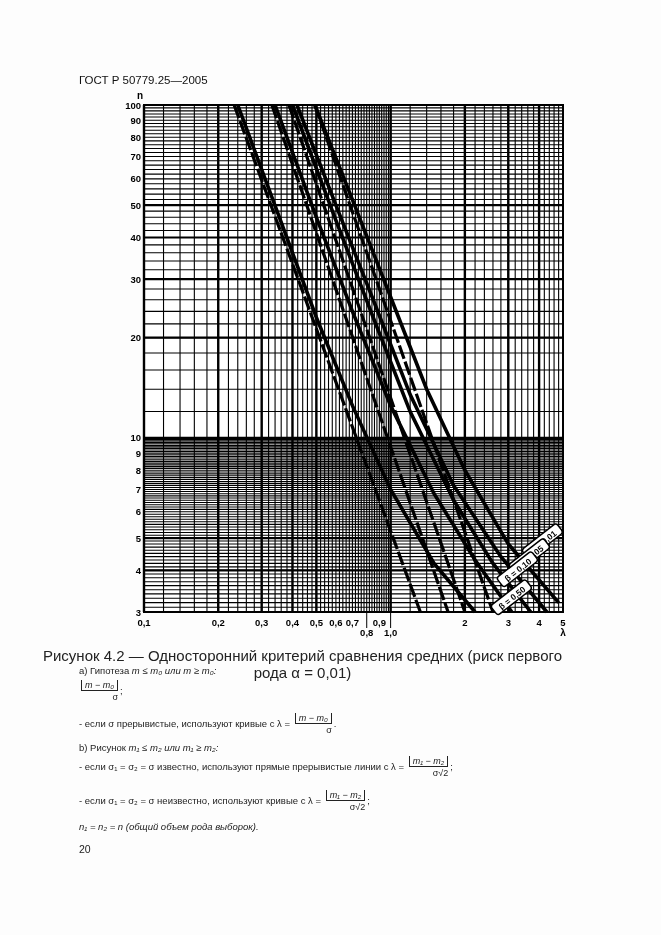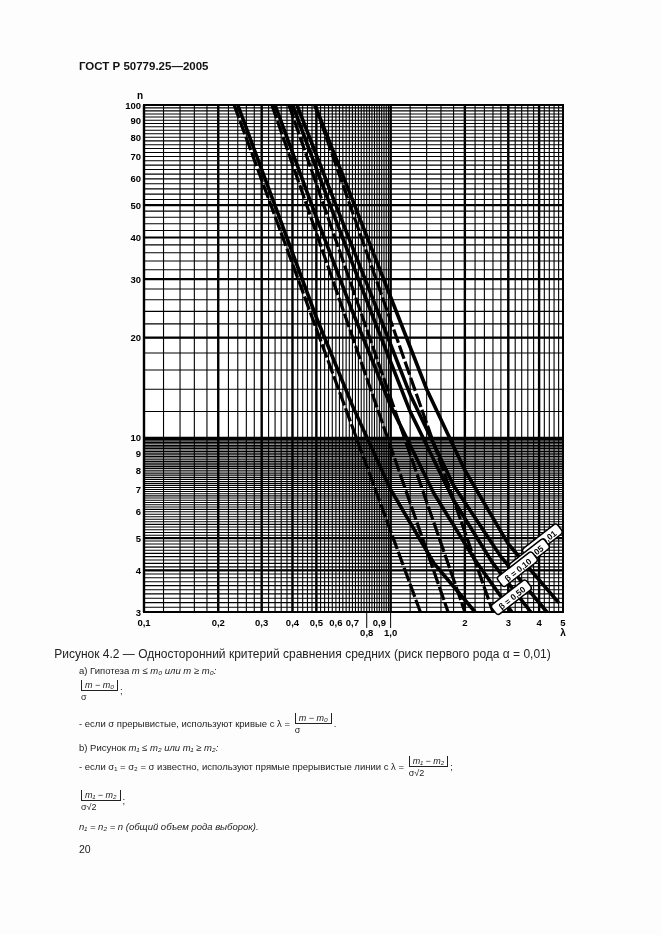--- a/index.html
+++ b/index.html
@@ -1,22 +1,22 @@
 <!DOCTYPE html>
 <html><head>
 <meta charset="utf-8">
 <style>
   html, body { margin: 0; padding: 0; background: #fdfdfd; }
   body { width: 661px; height: 935px; position: relative; overflow: hidden;
          font-family: "Liberation Sans", sans-serif; color: #222; }
-  .header { position: absolute; left: 79px; top: 60px; font-size: 11.5px; font-weight: bold; color: #111; }
+  .header { position: absolute; left: 79px; top: 74px; font-size: 11.5px; font-weight: normal; color: #111; }
   #chart { position: absolute; left: 0; top: 0; }
-  .caption { position: absolute; left: 0; width: 575px; top: 647px; text-align: center; font-size: 12px; padding-left: 30px; box-sizing: border-box; }
+  .caption { position: absolute; left: 0; width: 575px; top: 647px; text-align: center; font-size: 15px; padding-left: 30px; box-sizing: border-box; }
   .line { position: absolute; left: 79px; font-size: 9.5px; white-space: nowrap; }
-  .frac { display: inline-block; vertical-align: middle; text-align: left; margin: 0 2px; font-size: 9px; }
+  .frac { display: inline-block; vertical-align: middle; text-align: right; margin: 0 2px; font-size: 9px; }
   .frac .num { display: block; border-bottom: 1px solid #222; padding: 0 3px; border-left: 1px solid #222; border-right: 1px solid #222; }
   .frac .den { display: block; padding-top: 1px; }
   .it { font-style: italic; }
   .pagenum { position: absolute; left: 79px; top: 843px; font-size: 10.5px; }
   svg text { font-family: "Liberation Sans", sans-serif; font-weight: bold; }
 </style>
 </head>
 <body>
 
 <div class="header">ГОСТ Р 50779.25—2005</div>
@@ -296,19 +296,20 @@
   <span class="frac"><span class="num it">m − m₀</span><span class="den">σ</span></span><span>.</span>
 </div>
 <div class="line" style="top:742px">
   <span>b) Рисунок </span><span class="it">m₁ ≤ m₂ или m₁ ≥ m₂:</span>
 </div>
 <div class="line" style="top:756px">
   <span>- если σ₁ = σ₂ = σ известно, используют прямые прерывистые линии с  λ =</span>
   <span class="frac"><span class="num it">m₁ − m₂</span><span class="den">σ√2</span></span><span>;</span>
 </div>
 <div class="line" style="top:790px">
+  <span>- если  σ₁ = σ₂ = σ неизвестно, используют кривые с  λ =</span>
   <span class="frac"><span class="num it">m₁ − m₂</span><span class="den">σ√2</span></span><span>;</span>
 </div>
 <div class="line" style="top:821px">
   <span class="it">n₁ = n₂ = n (общий объем рода выборок).</span>
 </div>
 
 <div class="pagenum">20</div>
 
 </body></html>

